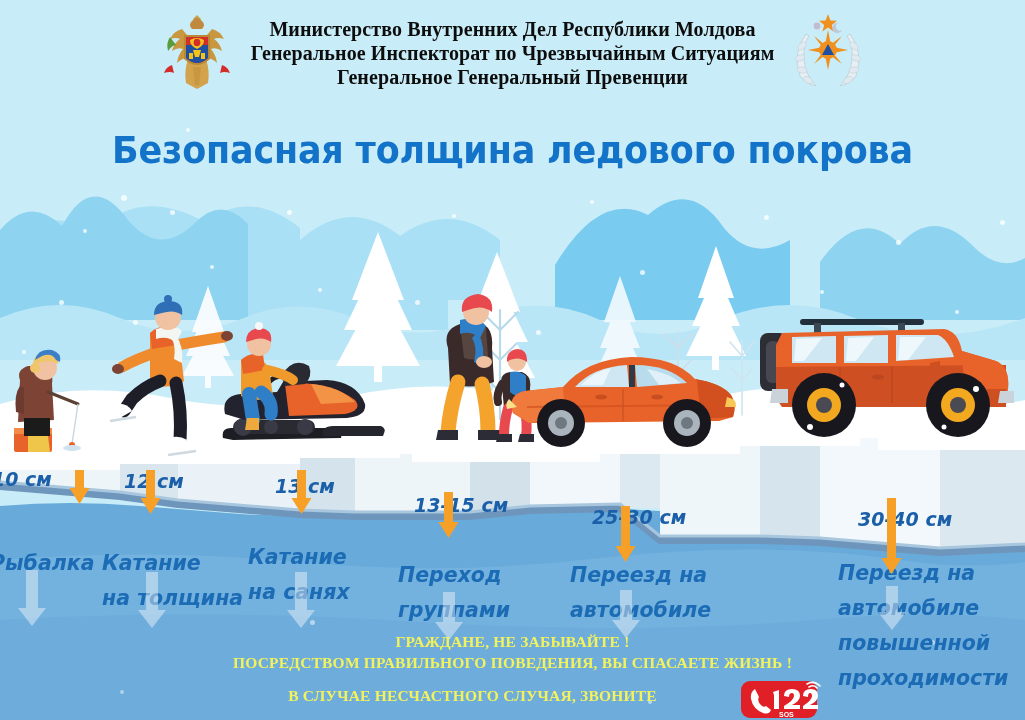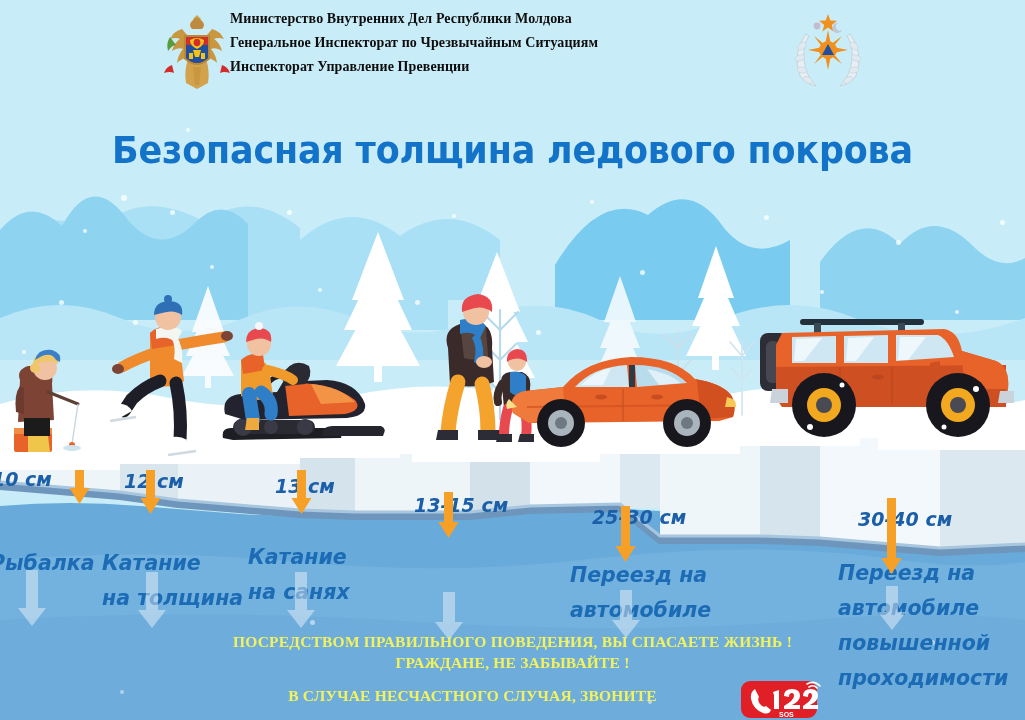--- a/index.html
+++ b/index.html
@@ -10,24 +10,24 @@
     background:#c9edf8;
   }
   #poster{position:relative;width:1025px;height:720px;overflow:hidden;background:#c9edf8;}
 
   
   .layer{position:absolute;left:0;top:0;width:1025px;height:720px;}
 
   
   .header{position:absolute;left:0;top:0;width:1025px;height:100px;z-index:40;}
   .header-text{
-    position:absolute;left:230px;top:7px;width:565px;
-    color:#0d0d0d;
+    position:absolute;left:230px;top:17px;width:565px;
+    text-align:center;color:#0d0d0d;
     font-family:"Liberation Serif", serif;
-    font-weight:bold;font-size:14px;line-height:24px;
+    font-weight:bold;font-size:20px;line-height:24px;
     letter-spacing:.1px;
   }
   .emblem-left{position:absolute;left:162px;top:9px;width:70px;height:82px;}
   .emblem-right{position:absolute;left:788px;top:10px;width:80px;height:80px;}
 
   
   .title{
     position:absolute;left:0;top:128px;width:1025px;text-align:center;
     z-index:40;
     color:#1273c8;
@@ -207,21 +207,21 @@
         <path d="M8 28 Q4 34 6 42 Q10 36 14 36 Z" fill="#5a9b3c"></path>
         <path d="M60 56 Q66 58 68 64 Q62 62 58 64 Z" fill="#d42b2b"></path>
         <path d="M10 56 Q4 58 2 64 Q8 62 12 64 Z" fill="#d42b2b"></path>
         <path d="M31 58 L39 58 L37 76 L33 76 Z" fill="#c8973f"></path>
       </g>
     </svg>
 
     <div class="header-text">
       <div>Министерство Внутренних Дел Республики Молдова</div>
       <div>Генеральное Инспекторат по Чрезвычайным Ситуациям</div>
-      <div>Инспекторат Управление Превенции</div>
+      <div>Генеральное Генеральный Превенции</div>
     </div>
 
     <svg class="emblem-right" viewBox="0 0 80 80">
       <g>
 
         <path d="M18 24 Q4 42 12 66 Q18 74 28 76 Q18 66 16 50 Q15 34 21 26 Z" fill="#e8eff3" stroke="#c2d3dc" stroke-width="1"></path>
         <path d="M62 24 Q76 42 68 66 Q62 74 52 76 Q62 66 64 50 Q65 34 59 26 Z" fill="#e8eff3" stroke="#c2d3dc" stroke-width="1"></path>
         <g fill="#dfe9ef" stroke="#c2d3dc" stroke-width=".6">
           <ellipse cx="14" cy="36" rx="5" ry="3" transform="rotate(-40 14 36)"></ellipse>
           <ellipse cx="12" cy="48" rx="5" ry="3" transform="rotate(-20 12 48)"></ellipse>
@@ -555,36 +555,40 @@
   <div class="act" style="left:102px;top:546px;">
     <div>Катание</div>
     <div>на толщина</div>
   </div>
 
   <div class="act" style="left:248px;top:540px;">
     <div>Катание</div>
     <div>на санях</div>
   </div>
 
+  <div class="act" style="left:398px;top:558px;">
+    <div>Переход</div>
+    <div>группами</div>
+  </div>
 
   <div class="act" style="left:570px;top:558px;">
     <div>Переезд на</div>
     <div>автомобиле</div>
   </div>
 
   <div class="act" style="left:838px;top:556px;">
     <div>Переезд на</div>
     <div>автомобиле</div>
     <div>повышенной</div>
     <div>проходимости</div>
   </div>
 
   <div class="warn" style="left:0;top:631px;">
+    <div>ГРАЖДАНЕ,  НЕ ЗАБЫВАЙТЕ !</div>
     <div>ПОСРЕДСТВОМ ПРАВИЛЬНОГО ПОВЕДЕНИЯ,  ВЫ СПАСАЕТЕ ЖИЗНЬ !</div>
-    <div>ГРАЖДАНЕ,  НЕ ЗАБЫВАЙТЕ !</div>
   </div>
   <div class="warn2" style="left:-40px;top:687px;">В СЛУЧАЕ НЕСЧАСТНОГО СЛУЧАЯ,  ЗВОНИТЕ</div>
 
   <svg class="badge112" viewBox="0 0 84 41">
     <rect x="2" y="2" width="76" height="37" rx="9" fill="#e01f26"></rect>
     <g fill="#ffffff">
       <path d="M16 10 Q11 13 12 20 Q14 30 24 34 Q30 36 32 31 L27 27 Q24 29 21 25 Q18 21 20 18 L16 10 Z"></path>
       <path d="M34 13 L40 11 L40 30 L35 30 L35 16 Z"></path>
       <path d="M45 17 Q45 10 53 10 Q61 10 61 17 Q61 22 53 26 L61 26 L61 30 L45 30 L45 27 Q55 21 55 17 Q55 14 53 14 Q50 14 50 18 Z"></path>
       <path d="M64 17 Q64 10 72 10 Q79 10 79 17 Q79 22 71 26 L79 26 L79 30 L64 30 L64 27 Q73 21 73 17 Q73 14 71 14 Q69 14 69 18 Z"></path>

